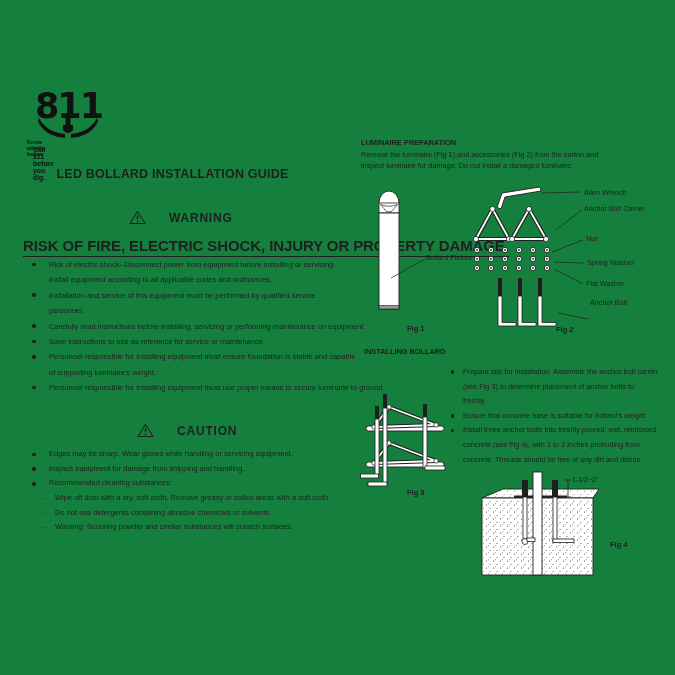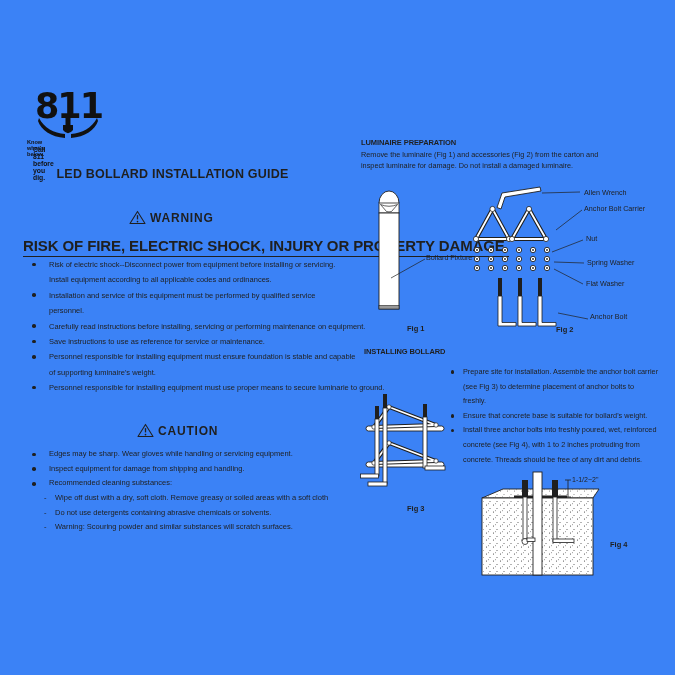--- a/index.html
+++ b/index.html
@@ -1,29 +1,29 @@
 <!DOCTYPE html>
 <html><head>
 <meta charset="utf-8">
 <style>
   html,body{margin:0;padding:0;background:#fff;}
-  .page{position:relative;width:675px;height:675px;background:#3b82f6;overflow:hidden;
+  .page{position:relative;width:675px;height:675px;background:#15803d;overflow:hidden;
         font-family:"Liberation Sans",sans-serif;color:#1f1f1f;}
   .abs{position:absolute;}
 
   
   .logo-number{position:absolute;left:35px;top:86px;font-size:35px;font-weight:bold;
                letter-spacing:-2px;color:#111;font-family:"DejaVu Sans",sans-serif;}
   .logo-tag1{position:absolute;left:27px;top:139px;font-size:5.6px;font-weight:bold;color:#111;}
   .logo-tag2{position:absolute;left:33px;top:146px;font-size:6.8px;font-weight:bold;color:#111;}
 
   .title{position:absolute;left:25px;top:167px;width:295px;margin:0;text-align:center;
          font-size:12.5px;font-weight:bold;letter-spacing:0.2px;}
 
-  .sec-heading{position:absolute;display:flex;align-items:center;gap:4px;
+  .sec-heading{position:absolute;display:flex;align-items:center;gap:23px;
                font-size:12px;font-weight:bold;letter-spacing:0.8px;}
   .warning-heading{left:129px;top:210px;}
   .caution-heading{left:137px;top:423px;}
 
   .risk-line{position:absolute;left:23px;top:237px;font-size:15px;font-weight:bold;
              letter-spacing:-0.1px;border-bottom:1px solid #1f1f1f;padding-bottom:1.5px;}
 
   ul.blist{position:absolute;margin:0;padding:0;list-style:none;white-space:nowrap;}
   ul.blist li{position:relative;padding-left:24px;}
   ul.blist li::before{content:"";position:absolute;left:7px;top:5.6px;width:3.6px;height:3.6px;
@@ -221,21 +221,21 @@
       <line x1="84" y1="78" x2="114" y2="79"></line>
       <line x1="84" y1="85" x2="113" y2="100"></line>
       <line x1="88" y1="129" x2="118" y2="135"></line>
     </g>
   </svg>
   <div class="part-label" style="left:584px;top:188px">Allen Wrench</div>
   <div class="part-label" style="left:584px;top:204px">Anchor Bolt Carrier</div>
   <div class="part-label" style="left:586px;top:234px">Nut</div>
   <div class="part-label" style="left:587px;top:258px">Spring Washer</div>
   <div class="part-label" style="left:586px;top:279px">Flat Washer</div>
-  <div class="part-label" style="left:590px;top:312px">Anchor Bolt</div>
+  <div class="part-label" style="left:590px;top:298px">Anchor Bolt</div>
   <div class="fig-label" style="left:556px;top:325px">Fig 2</div>
 
   <div class="r-heading installing-heading">INSTALLING BOLLARD</div>
   <ul class="r-list">
     <li>
       <div>Prepare site for installation. Assemble the anchor bolt carrier</div>
       <div>(see Fig 3) to determine placement of anchor bolts to</div>
       <div>freshly.</div>
     </li>
     <li>
@@ -265,21 +265,21 @@
     <rect x="23" y="4" width="4" height="14" fill="#1f1f1f"></rect>
     <rect x="23" y="18" width="4" height="76" fill="#fff" stroke="#1f1f1f" stroke-width="0.8"></rect>
     <rect x="8" y="92" width="19" height="4" fill="#fff" stroke="#1f1f1f" stroke-width="0.8"></rect>
     <rect x="15" y="16" width="4" height="13" fill="#1f1f1f"></rect>
     <rect x="15" y="29" width="4" height="57" fill="#fff" stroke="#1f1f1f" stroke-width="0.8"></rect>
     <rect x="0.5" y="84" width="18" height="4" fill="#fff" stroke="#1f1f1f" stroke-width="0.8"></rect>
     <rect x="63" y="14" width="4" height="13" fill="#1f1f1f"></rect>
     <rect x="63" y="27" width="4" height="51" fill="#fff" stroke="#1f1f1f" stroke-width="0.8"></rect>
     <rect x="65" y="76" width="20" height="4" fill="#fff" stroke="#1f1f1f" stroke-width="0.8"></rect>
   </svg>
-  <div class="fig-label" style="left:407px;top:504px">Fig 3</div>
+  <div class="fig-label" style="left:407px;top:488px">Fig 3</div>
 
   <svg class="abs" style="left:478px;top:468px" width="150" height="112" viewBox="0 0 150 112">
     <defs>
       <pattern id="stip" width="7" height="7" patternUnits="userSpaceOnUse">
         <circle cx="1.5" cy="2" r="0.55" fill="#333"></circle>
         <circle cx="5" cy="5.5" r="0.5" fill="#333"></circle>
         <circle cx="3.5" cy="0.8" r="0.45" fill="#333"></circle>
       </pattern>
     </defs>
     <polygon points="4,30 25,21 121,21 115,30" fill="#fff" stroke="#1f1f1f" stroke-width="0.9"></polygon>

